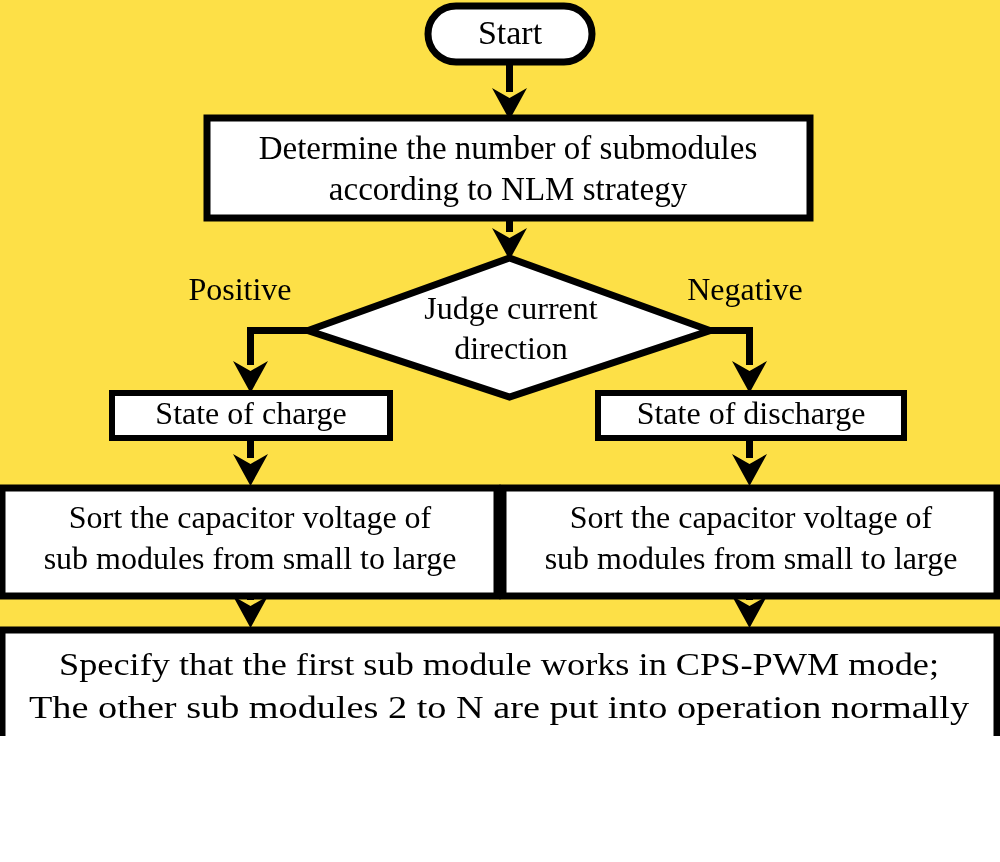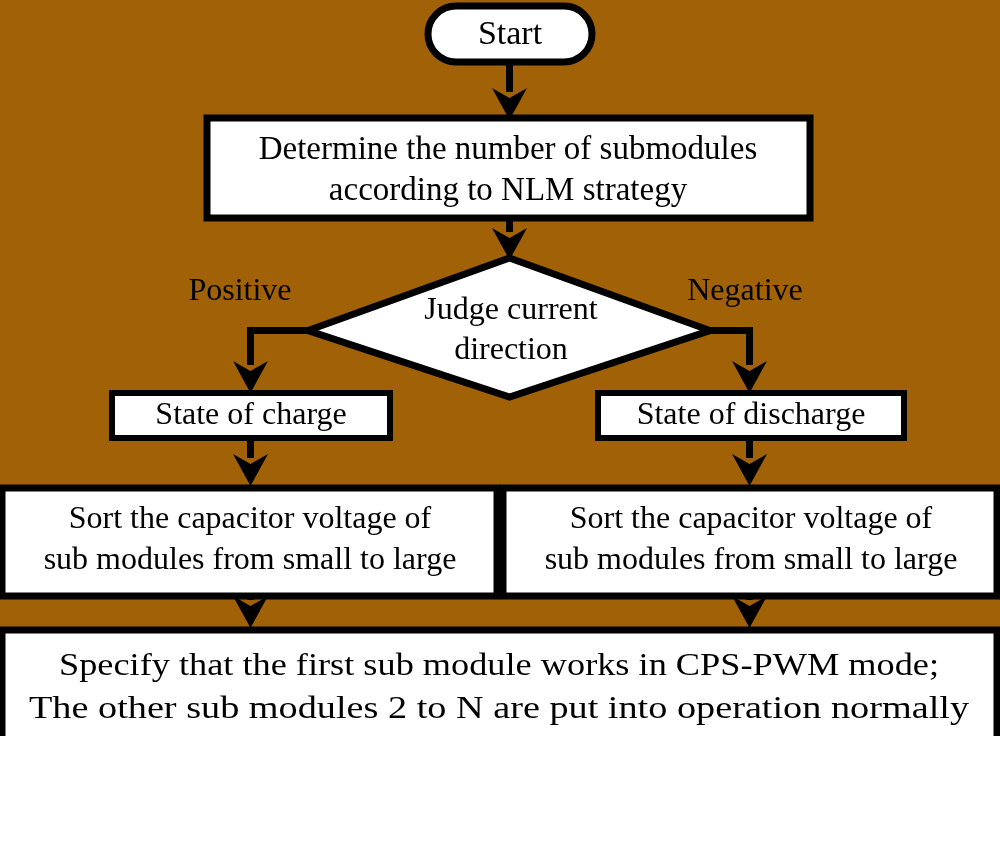--- a/index.html
+++ b/index.html
@@ -4,21 +4,21 @@
 <style>
   html, body {
     margin: 0;
     padding: 0;
     background: #ffffff;
   }
   #flowchart-root {
     position: relative;
     width: 1000px;
     height: 736px;
-    background: #a16207;
+    background: #fde047;
     overflow: hidden;
     font-family: "Liberation Serif", "DejaVu Serif", serif;
   }
   svg.flow-canvas {
     position: absolute;
     left: 0;
     top: 0;
     width: 1000px;
     height: 862px;
     display: block;

